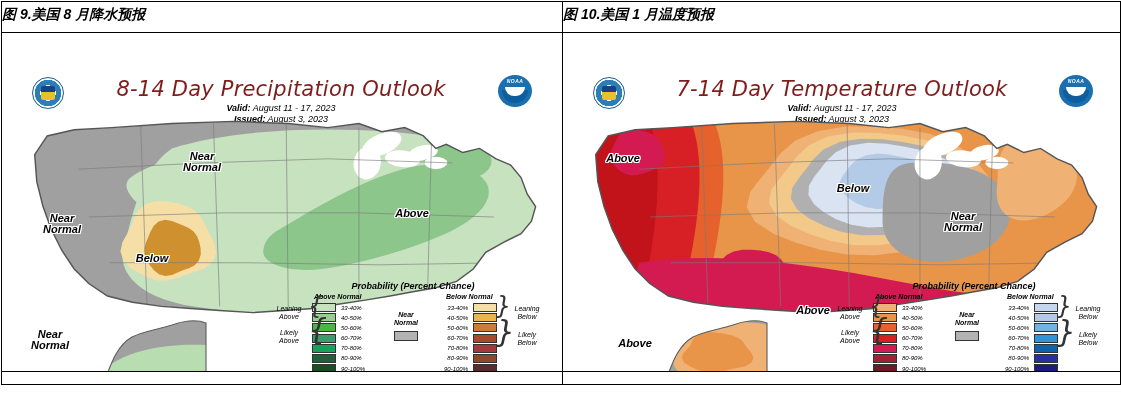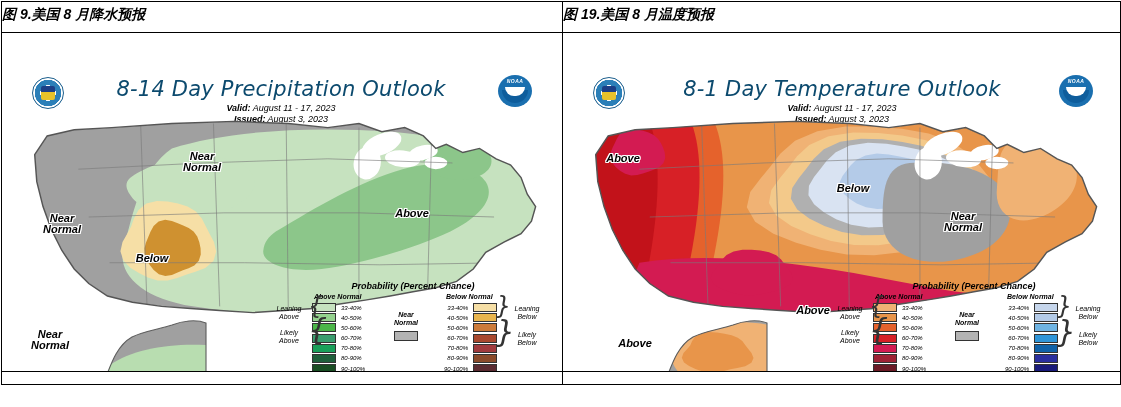--- a/index.html
+++ b/index.html
@@ -26,21 +26,21 @@
   .logo-noaa .circ{position:absolute;left:0;top:0;width:34px;height:32px;border-radius:50%;
     background:#1a6faf;}
   .logo-noaa .gull{position:absolute;left:4px;top:15px;width:26px;height:13px;border-radius:0 0 13px 13px;
     background:#0e5d9c;}
   .logo-noaa .gull::after{content:"";position:absolute;left:3px;top:-3px;width:20px;height:9px;
     border-radius:0 0 10px 10px;background:#ffffff;}
   .logo-noaa .lbl{position:absolute;left:0;top:3px;width:34px;text-align:center;font-size:5px;
     font-weight:bold;color:#fff;letter-spacing:.5px;}
 
   .map-title{position:absolute;left:0;top:44px;width:558px;text-align:center;font-size:21px;
-    color:#0c4a6e;letter-spacing:.2px;font-family:"DejaVu Sans","Liberation Sans",sans-serif;}
+    color:#7f1d1d;letter-spacing:.2px;font-family:"DejaVu Sans","Liberation Sans",sans-serif;}
   .map-dates{position:absolute;left:0;top:70px;width:558px;text-align:center;font-size:9px;color:#000;line-height:11px;}
   .map-dates b{font-weight:bold;}
 
   
   .usmap{position:absolute;left:14px;top:84px;width:530px;height:200px;}
   .ak{position:absolute;left:18px;top:282px;width:190px;height:105px;}
 
   svg{display:block;}
   .mlabel{position:absolute;font-size:11px;font-weight:bold;color:#000;text-align:center;
     line-height:11px;white-space:nowrap;
@@ -76,21 +76,21 @@
     <colgroup>
         <col style="width:561px">
         <col style="width:558px">
       </colgroup>
     <tbody>
         <tr>
       <td class="hdr-cell">
         <div class="hdr-text">图 9.美国 8 月降水预报</div>
       </td>
       <td class="hdr-cell">
-        <div class="hdr-text">图 19.美国 8 月温度预报</div>
+        <div class="hdr-text">图 10.美国 1 月温度预报</div>
       </td>
     </tr>
     <tr>
       <td class="map-cell">
         <div class="map-panel" id="panel0">
               <div class="logo-nws"></div>
               <div class="logo-noaa">
                 <div class="circ"></div>
                 <div class="gull"></div>
                 <div class="lbl">NOAA</div>
@@ -281,21 +281,21 @@
             </div>
       </td>
       <td class="map-cell">
         <div class="map-panel" id="panel1">
               <div class="logo-nws"></div>
               <div class="logo-noaa">
                 <div class="circ"></div>
                 <div class="gull"></div>
                 <div class="lbl">NOAA</div>
               </div>
-              <div class="map-title">8-1 Day Temperature Outlook</div>
+              <div class="map-title">7-14 Day Temperature Outlook</div>
               <div class="map-dates">
                 <div><b>Valid:</b> <span>August 11 - 17, 2023</span></div>
                 <div><b>Issued:</b> <span>August 3, 2023</span></div>
               </div>
               <div class="usmap">
                 <svg width="530" height="200" viewBox="0 0 510 192">
                   <defs>
                     <clipPath id="clip1">
                       <path d="M18,36 L30,18 L56,12 L92,10 L150,6 L210,4 L262,6 L300,10 L330,6 L352,14 L374,10 L392,18 L404,30 L414,26 L430,34 L446,30 L462,40 L476,46 L486,58 L492,74 L500,86 L496,100 L486,112 L470,120 L452,130 L440,146 L424,158 L404,164 L382,168 L360,172 L336,176 L310,180 L286,184 L258,186 L228,188 L196,186 L168,184 L140,182 L112,178 L88,172 L70,160 L56,146 L44,128 L34,108 L26,86 L20,62 Z"></path>
                     </clipPath>

